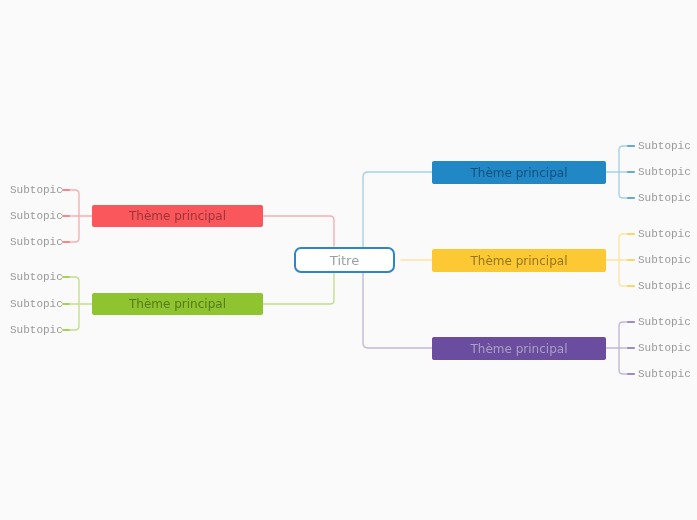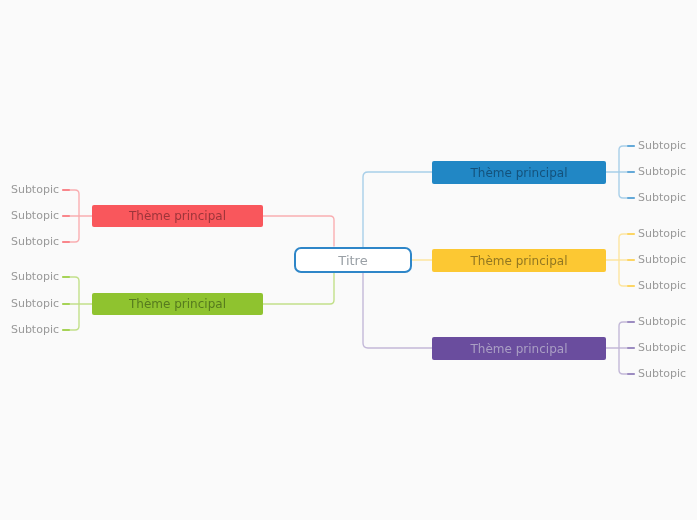--- a/index.html
+++ b/index.html
@@ -17,21 +17,21 @@
     display:flex; align-items:center; justify-content:center;
     font-weight:normal; font-size:12px; border-radius:2px;
     white-space:nowrap;
   }
   .root {
     background:#ffffff; border:2px solid #2e86c8; border-radius:7px;
     font-size:13px;
   }
   .sub {
     position:absolute; height:14px; line-height:14px;
-    font-size:11px; color:#999999; white-space:nowrap;
+    font-size:11px; color:#999999; white-space:nowrap;font-family:Liberation Mono, monospace;
   }
   .sub.left { width:49px; text-align:right; }
 </style>
 </head>
 <body>
 
 <div class="canvas" style="background: rgb(250, 250, 250);">
 
   <svg class="links" viewBox="0 0 697 520">
 
@@ -69,21 +69,21 @@
 
     <path class="line" d="M363 273 V343 Q363 348 368 348 H432" style="stroke: rgb(195, 184, 216);"></path>
     <path class="line" d="M606 348 H634" style="stroke: rgb(195, 184, 216);"></path>
     <path class="line" d="M619 348 V326 Q619 322 623 322 H634" style="stroke: rgb(195, 184, 216);"></path>
     <path class="line" d="M619 348 V370 Q619 374 623 374 H634" style="stroke: rgb(195, 184, 216);"></path>
     <path class="tick" d="M628 322 H634" style="stroke: rgb(156, 140, 193);"></path>
     <path class="tick" d="M628 348 H634" style="stroke: rgb(156, 140, 193);"></path>
     <path class="tick" d="M628 374 H634" style="stroke: rgb(156, 140, 193);"></path>
   </svg>
 
-  <div class="node root" style="left: 294px; top: 247px; width: 118px; height: 26px; border-color: rgb(46, 134, 200); color: rgb(154, 160, 166); background-color: rgb(255, 255, 255);">Titre</div>
+  <div class="node root" style="left: 294px; top: 247px; width: 101px; height: 26px; border-color: rgb(46, 134, 200); color: rgb(154, 160, 166); background-color: rgb(255, 255, 255);">Titre</div>
 
   <div class="node" style="left: 92px; top: 205px; width: 171px; height: 22px; background-color: rgb(249, 87, 92); color: rgb(156, 53, 58);">Thème principal</div>
 
   <div class="node" style="left: 92px; top: 293px; width: 171px; height: 22px; background-color: rgb(143, 195, 47); color: rgb(86, 122, 30);">Thème principal</div>
 
   <div class="node" style="left: 432px; top: 161px; width: 174px; height: 23px; background-color: rgb(33, 135, 197); color: rgb(20, 82, 124);">Thème principal</div>
 
   <div class="node" style="left: 432px; top: 249px; width: 174px; height: 23px; background-color: rgb(252, 200, 51); color: rgb(146, 119, 34);">Thème principal</div>
 
   <div class="node" style="left: 432px; top: 337px; width: 174px; height: 23px; background-color: rgb(106, 77, 158); color: rgb(170, 159, 196);">Thème principal</div>

